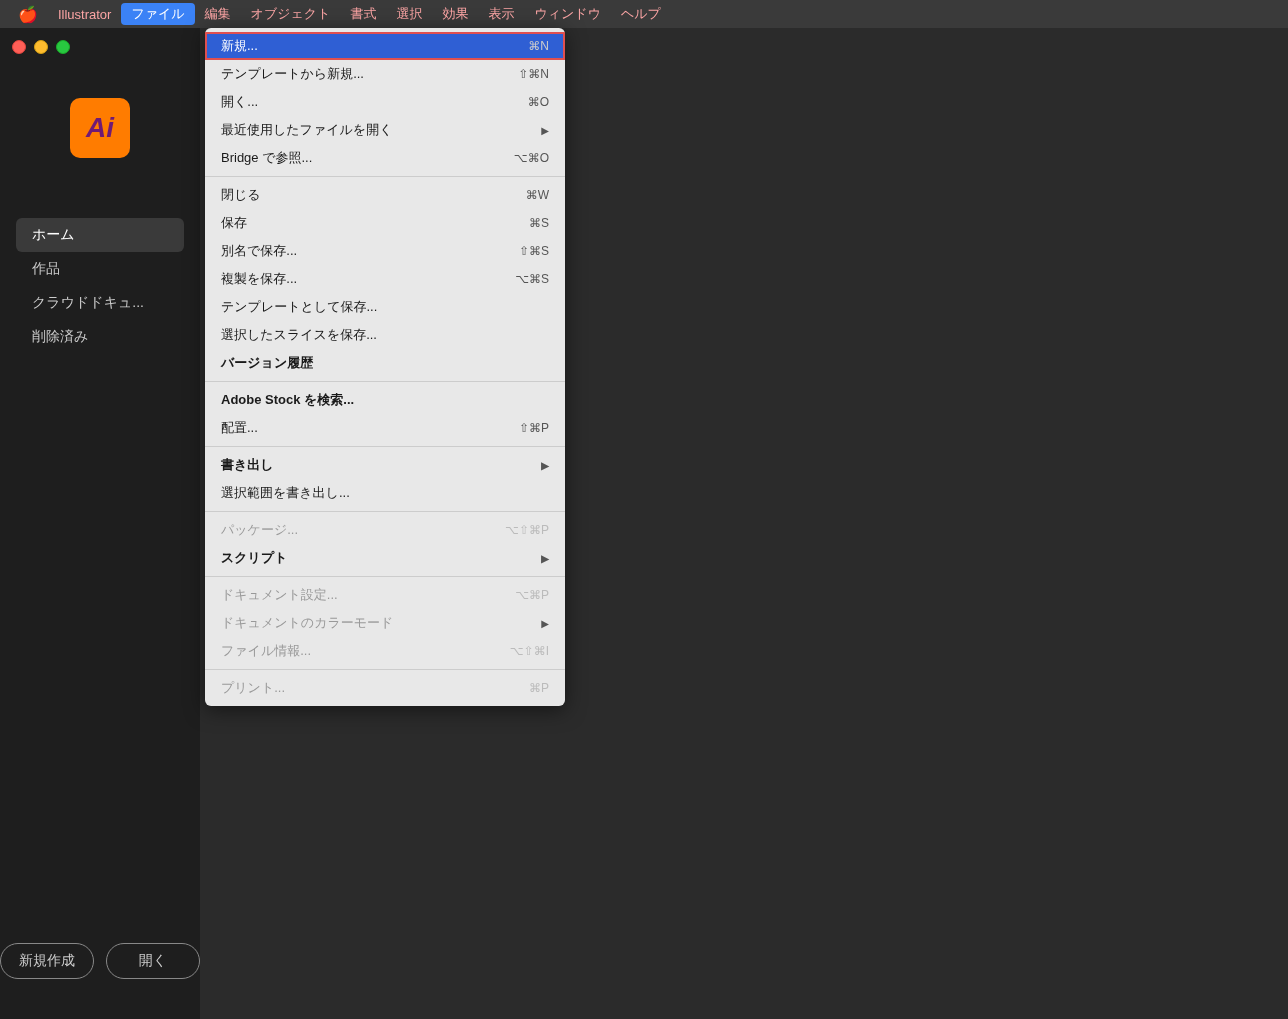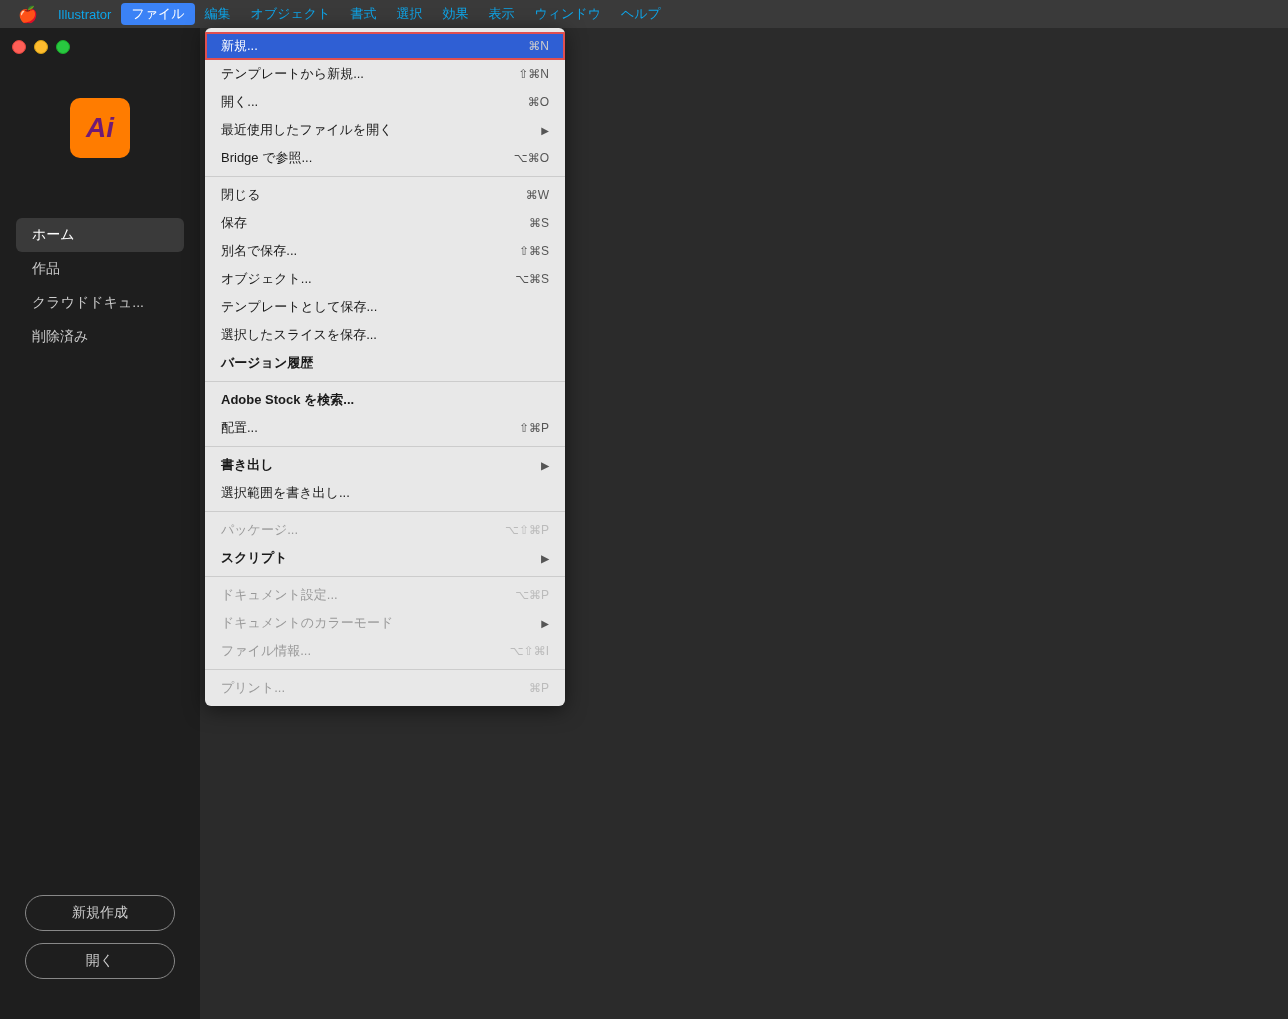--- a/index.html
+++ b/index.html
@@ -24,21 +24,21 @@
       position: relative;
       z-index: 100;
     }
     .menubar-apple {
       font-size: 16px;
       color: #e0e0e0;
       padding: 0 10px;
       cursor: pointer;
     }
     .menubar-item {
-      color: #0ea5e9;
+      color: #fca5a5;
       font-size: 13px;
       padding: 2px 10px;
       cursor: pointer;
       border-radius: 4px;
       white-space: nowrap;
     }
     .menubar-item.active {
       background: #3b82f6;
       color: white;
     }
@@ -116,21 +116,21 @@
       background: #3a3a3a;
       color: white;
     }
 
     
     .sidebar-buttons {
       position: absolute;
       bottom: 40px;
       width: 100%;
       display: flex;
-      flex-direction: column;
+      flex-direction: row;
       align-items: center;
       gap: 12px;
     }
     .sidebar-btn {
       width: 150px;
       height: 36px;
       border-radius: 20px;
       background: transparent;
       border: 1.5px solid #888;
       color: #ccc;
@@ -293,21 +293,21 @@
     <span>保存</span>
     <span class="menu-shortcut">⌘S</span>
   </div>
 
   <div class="menu-item">
     <span>別名で保存...</span>
     <span class="menu-shortcut">⇧⌘S</span>
   </div>
 
   <div class="menu-item">
-    <span>オブジェクト...</span>
+    <span>複製を保存...</span>
     <span class="menu-shortcut">⌥⌘S</span>
   </div>
 
   <div class="menu-item">
     <span>テンプレートとして保存...</span>
   </div>
 
   <div class="menu-item">
     <span>選択したスライスを保存...</span>
   </div>

